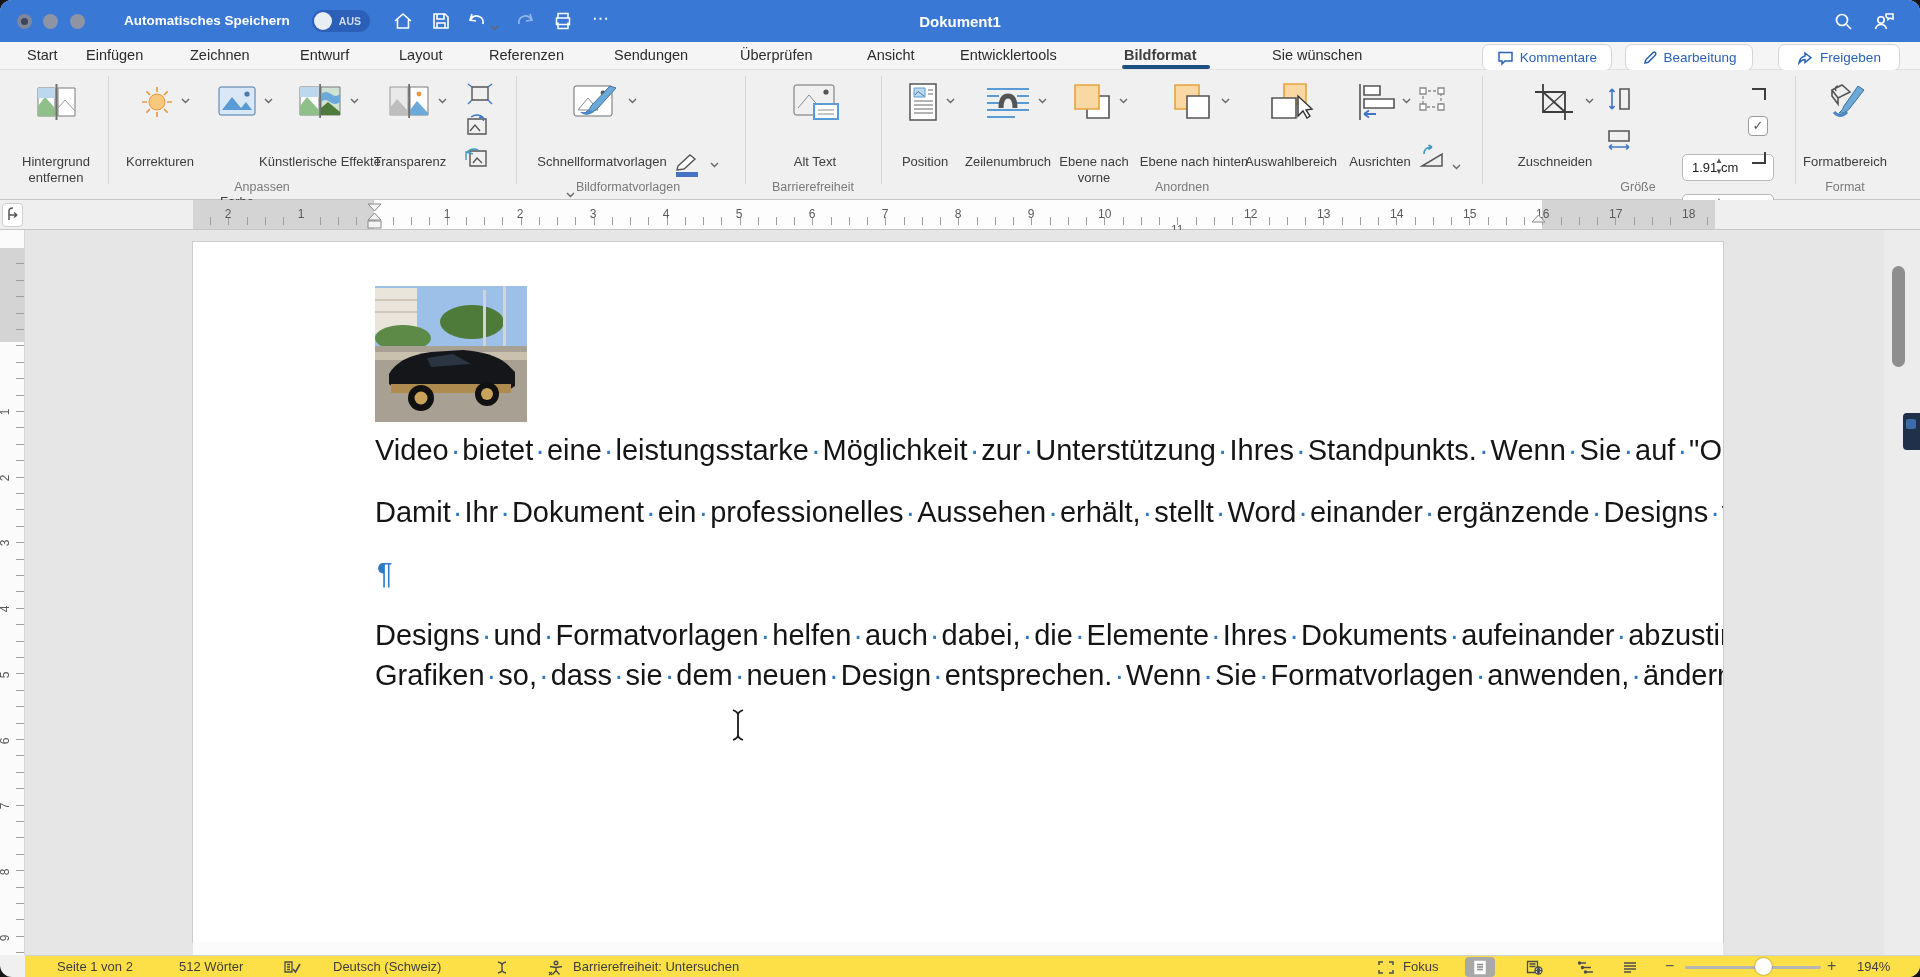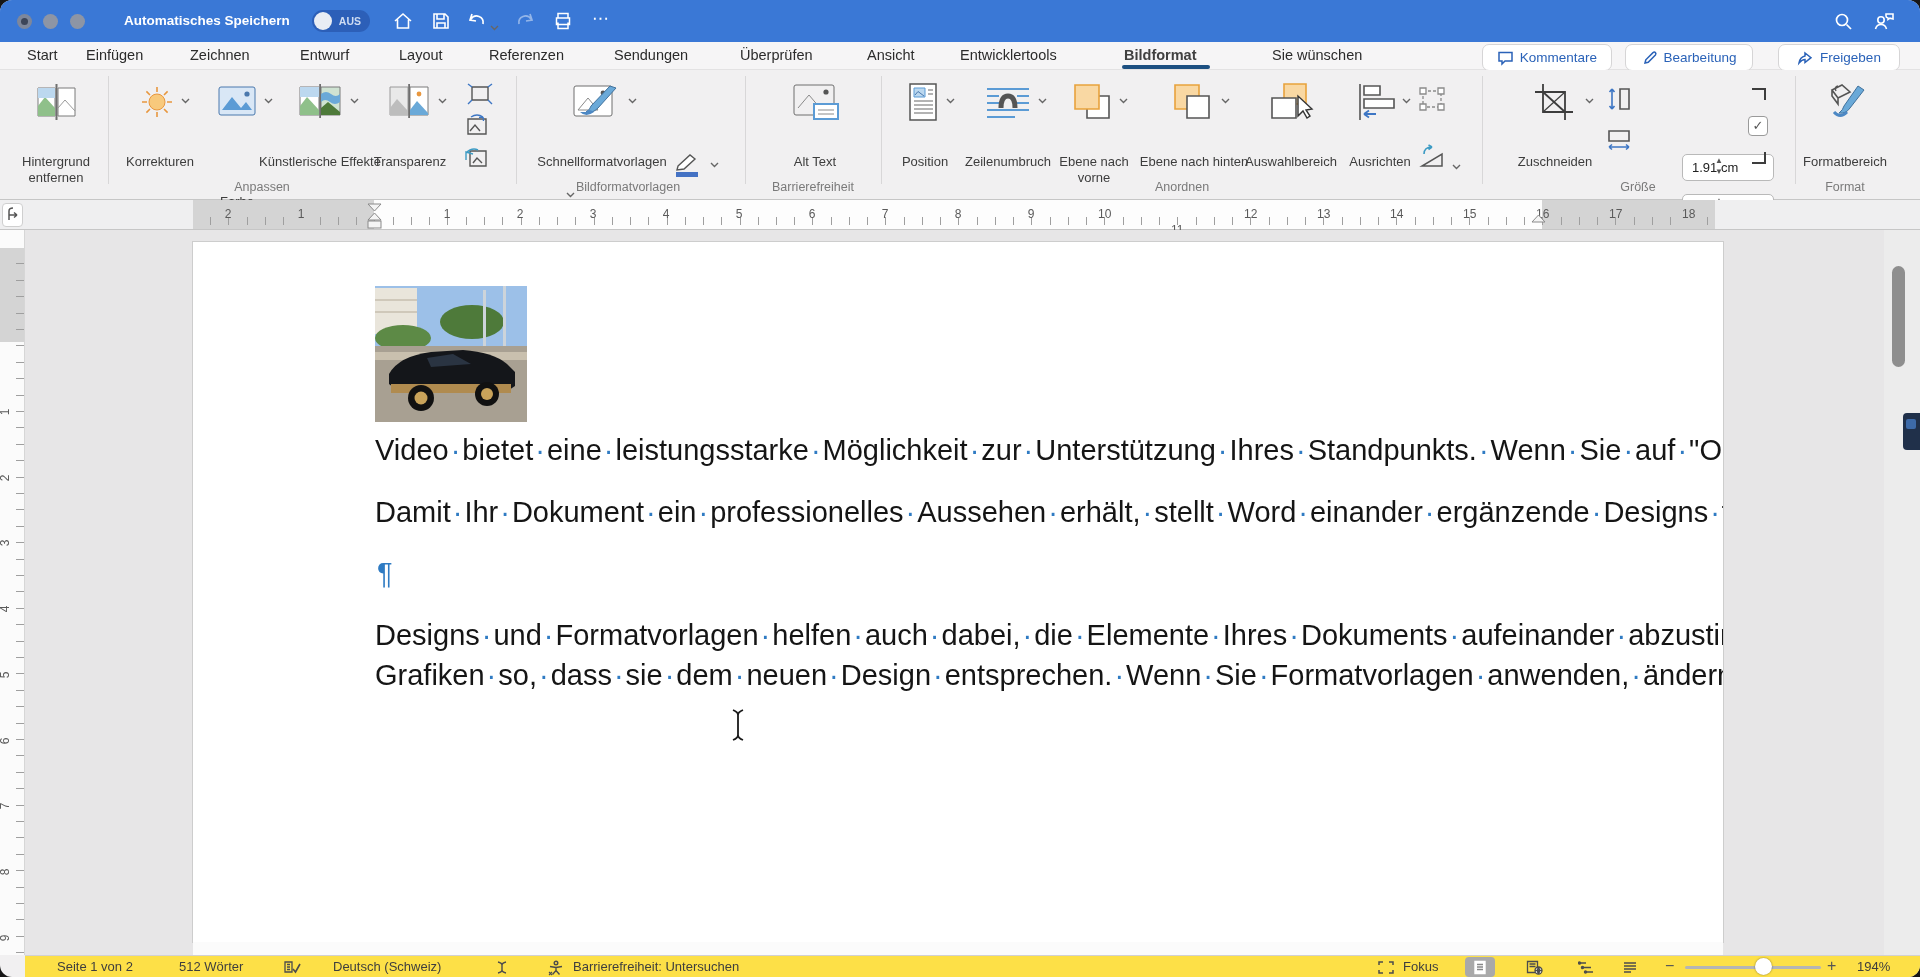--- a/index.html
+++ b/index.html
@@ -105,20 +105,21 @@
     <div class="tb-ic" style="left:514px;opacity:.45;">
       <svg class="icsvg" width="22" height="22" viewBox="0 0 22 22" fill="none" stroke="#fff" stroke-width="1.7">
           <path d="M16 4 L18 10 L12 11 M17.5 9.5 Q14 4.5 9 6.5 Q4 8.5 5 14"></path>
         </svg></div>
     <div class="tb-ic" style="left:552px;">
       <svg class="icsvg" width="22" height="22" viewBox="0 0 22 22" fill="none" stroke="#fff" stroke-width="1.5">
           <path d="M6 8 V3.5 H16 V8 M4.5 8 H17.5 V14.5 H4.5 Z M6 12.5 V18.5 H16 V12.5"></path>
         </svg></div>
     <div class="tb-txt" style="left:592px;top:8px;font-size:17px;font-weight:normal;">⋯</div>
 
+    <div class="tb-txt" style="left:0;width:1920px;text-align:center;font-size:15px;">Dokument1</div>
 
     <div class="tb-ic" style="left:1832px;">
       <svg class="icsvg" width="22" height="22" viewBox="0 0 22 22" fill="none" stroke="#fff" stroke-width="1.7">
           <circle cx="10" cy="10" r="5.5"></circle>
           <path d="M14.5 14.5 L19 19"></path>
         </svg></div>
     <div class="tb-ic" style="left:1872px;">
       <svg class="icsvg" width="24" height="22" viewBox="0 0 24 22" fill="none" stroke="#fff" stroke-width="1.6">
           <circle cx="9" cy="10" r="3.2"></circle>
           <path d="M3.5 19 Q4.5 14.5 9 14.5 Q13.5 14.5 14.5 19"></path>

